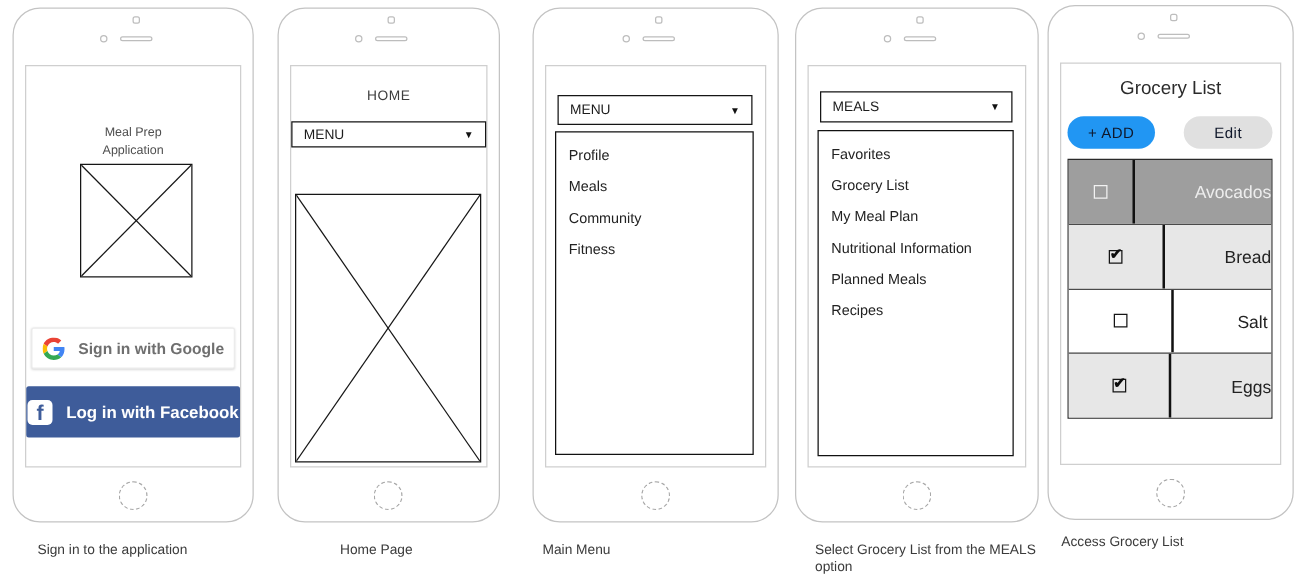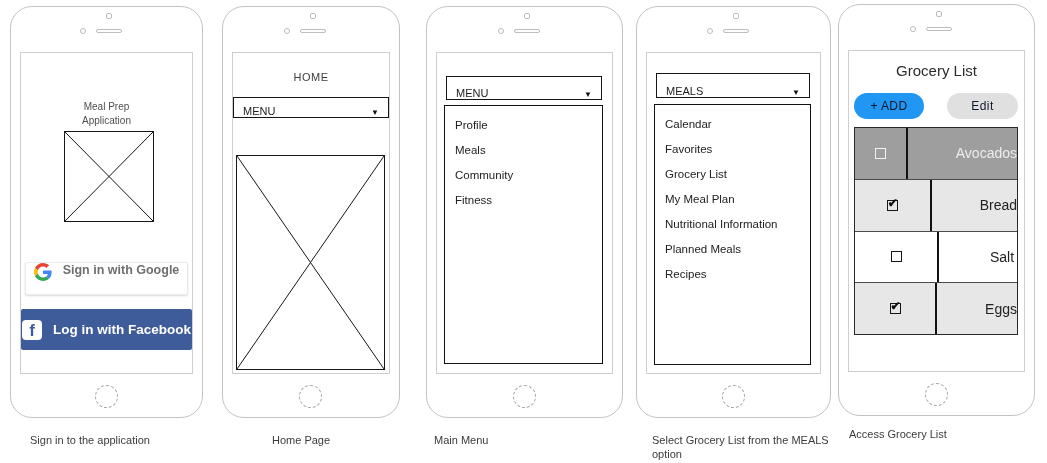--- a/index.html
+++ b/index.html
@@ -40,33 +40,33 @@
   .x-box line { stroke:#161616; stroke-width:1; vector-effect:non-scaling-stroke; }
   .p1 .x-box { left:43px; top:78px; width:90px; height:91px; }
   .p2 .x-box { left:3px; right:4px; top:102px; bottom:3px; }
 
   
   .app-title { position:absolute; top:47px; left:0; right:0; text-align:center;
                font-size:10px; color:#4f4f4f; white-space:pre-line; line-height:1.4; }
   .google-btn { position:absolute; left:4px; right:4px; top:209px; height:33px;
                 background:#fff; border:1px solid #ececec; border-radius:2px;
                 box-shadow:0 1px 2px rgba(0,0,0,.15);
-                display:flex; align-items:flex-start; justify-content:center; gap:11px; cursor:pointer; }
+                display:flex; align-items:center; justify-content:center; gap:11px; cursor:pointer; }
   .google-btn .g-label { font-size:12.5px; font-weight:bold; color:#6f6f6f; }
   .fb-btn { position:absolute; left:0; right:0; top:256px; height:41px;
             background:var(--facebook-blue,#3e5c9a); border-radius:2px;
             display:flex; align-items:center; justify-content:center; gap:11px; cursor:pointer; }
   .fb-icon { width:20px; height:20px; background:#fff; border-radius:4px;
              display:flex; align-items:flex-end; justify-content:center; overflow:hidden; }
   .fb-icon span { color:var(--facebook-blue,#3e5c9a); font-weight:bold; font-size:17px; line-height:19px; }
   .fb-btn .f-label { color:#fff; font-weight:bold; font-size:13.5px; }
 
   
   .menu-bar { position:absolute; border:1.5px solid #151515; background:#fff;
-              display:flex; align-items:flex-end; justify-content:space-between;
+              display:flex; align-items:center; justify-content:space-between;
               padding:0 9px; font-size:11px; color:#1c1c1c; cursor:pointer; }
   .caret { font-size:8px; color:#111; }
   .home-label { position:absolute; top:18px; left:0; right:0; text-align:center;
                 font-size:11px; color:#3d3d3d; letter-spacing:.5px; }
   .p2 .menu-bar { left:0; right:0; top:44px; height:21px; }
   .p3 .menu-bar { left:9px;  right:10px; top:23px; height:24px; }
   .p4 .menu-bar { left:9px;  right:10px; top:20px; height:25px; }
 
   .list-box { position:absolute; border:1.5px solid #111; background:#fff; padding-top:7px; }
   .p3 .list-box { left:7px; right:9px; top:52px; height:259px; }
@@ -188,21 +188,20 @@
     <div class="frame">
       <div class="cam-square"></div>
       <div class="cam-dot"></div>
       <div class="speaker"></div>
       <div class="screen">
         <div class="menu-bar">
           <span>MEALS</span>
           <span class="caret">▼</span>
         </div>
         <div class="list-box">
-            <div class="menu-item">Calendar</div>
             <div class="menu-item">Favorites</div>
             <div class="menu-item">Grocery List</div>
             <div class="menu-item">My Meal Plan</div>
             <div class="menu-item">Nutritional Information</div>
             <div class="menu-item">Planned Meals</div>
             <div class="menu-item">Recipes</div>
           </div>
       </div>
       <div class="home-btn"></div>
     </div>

